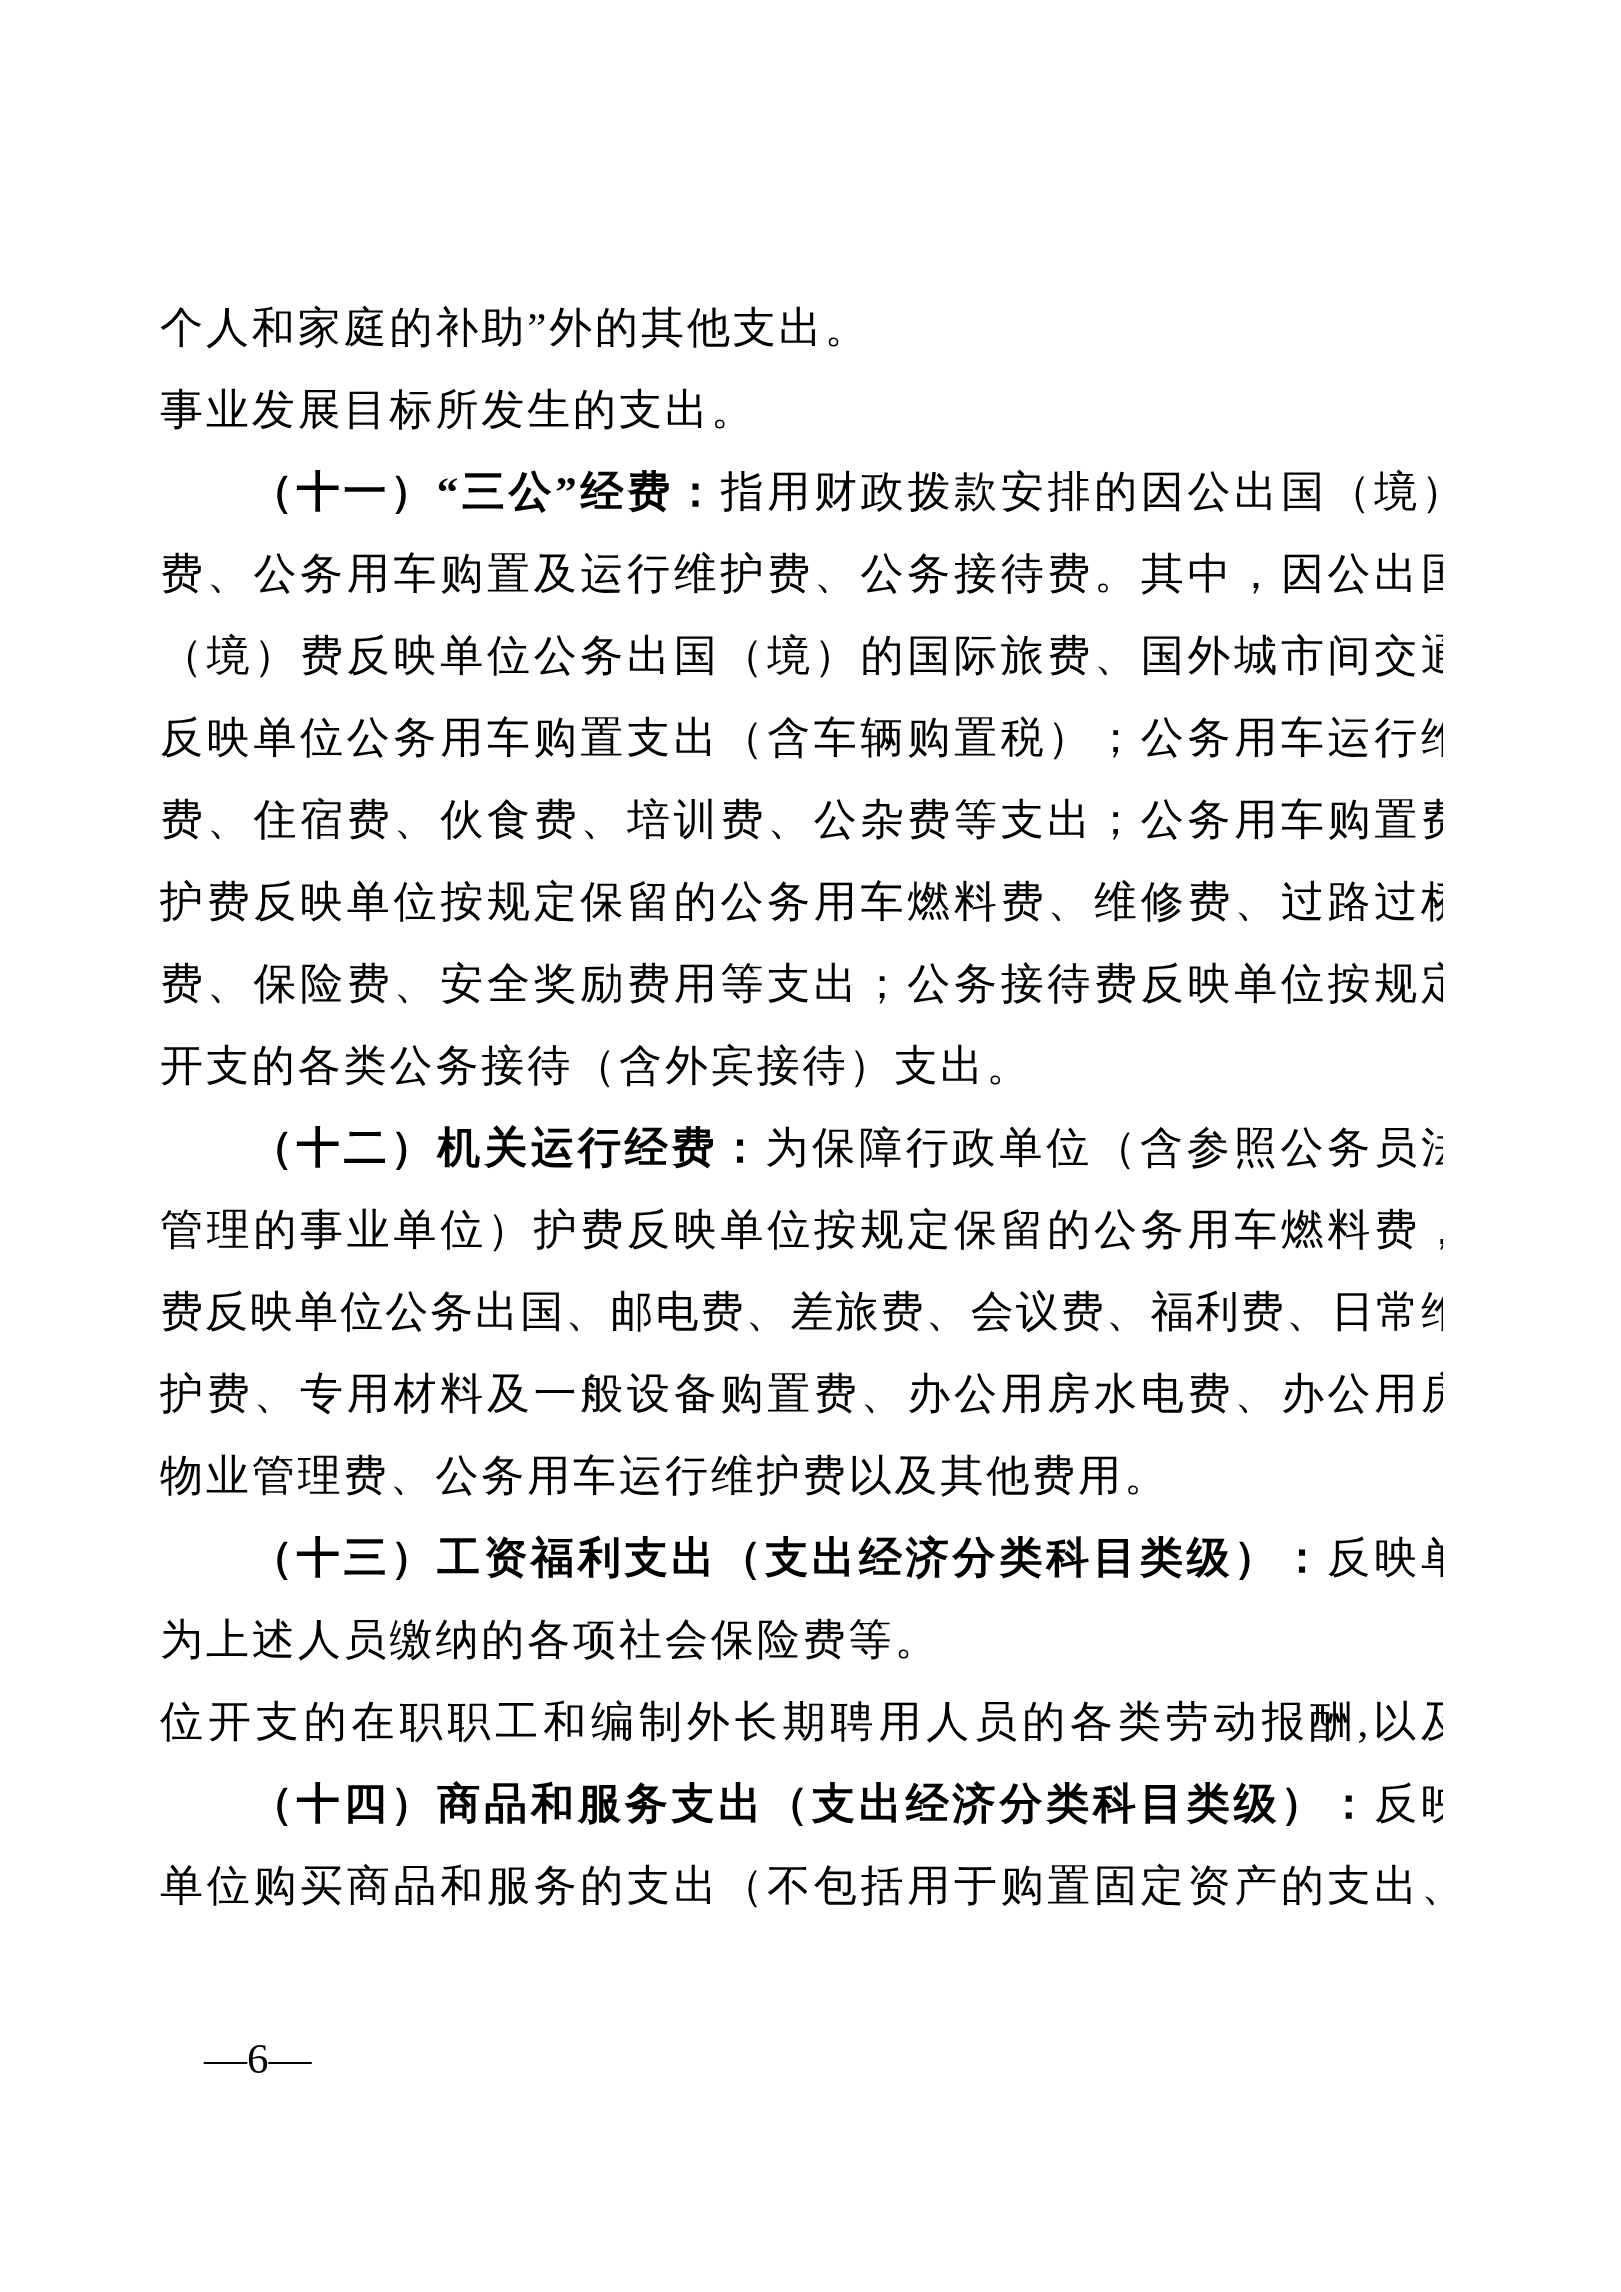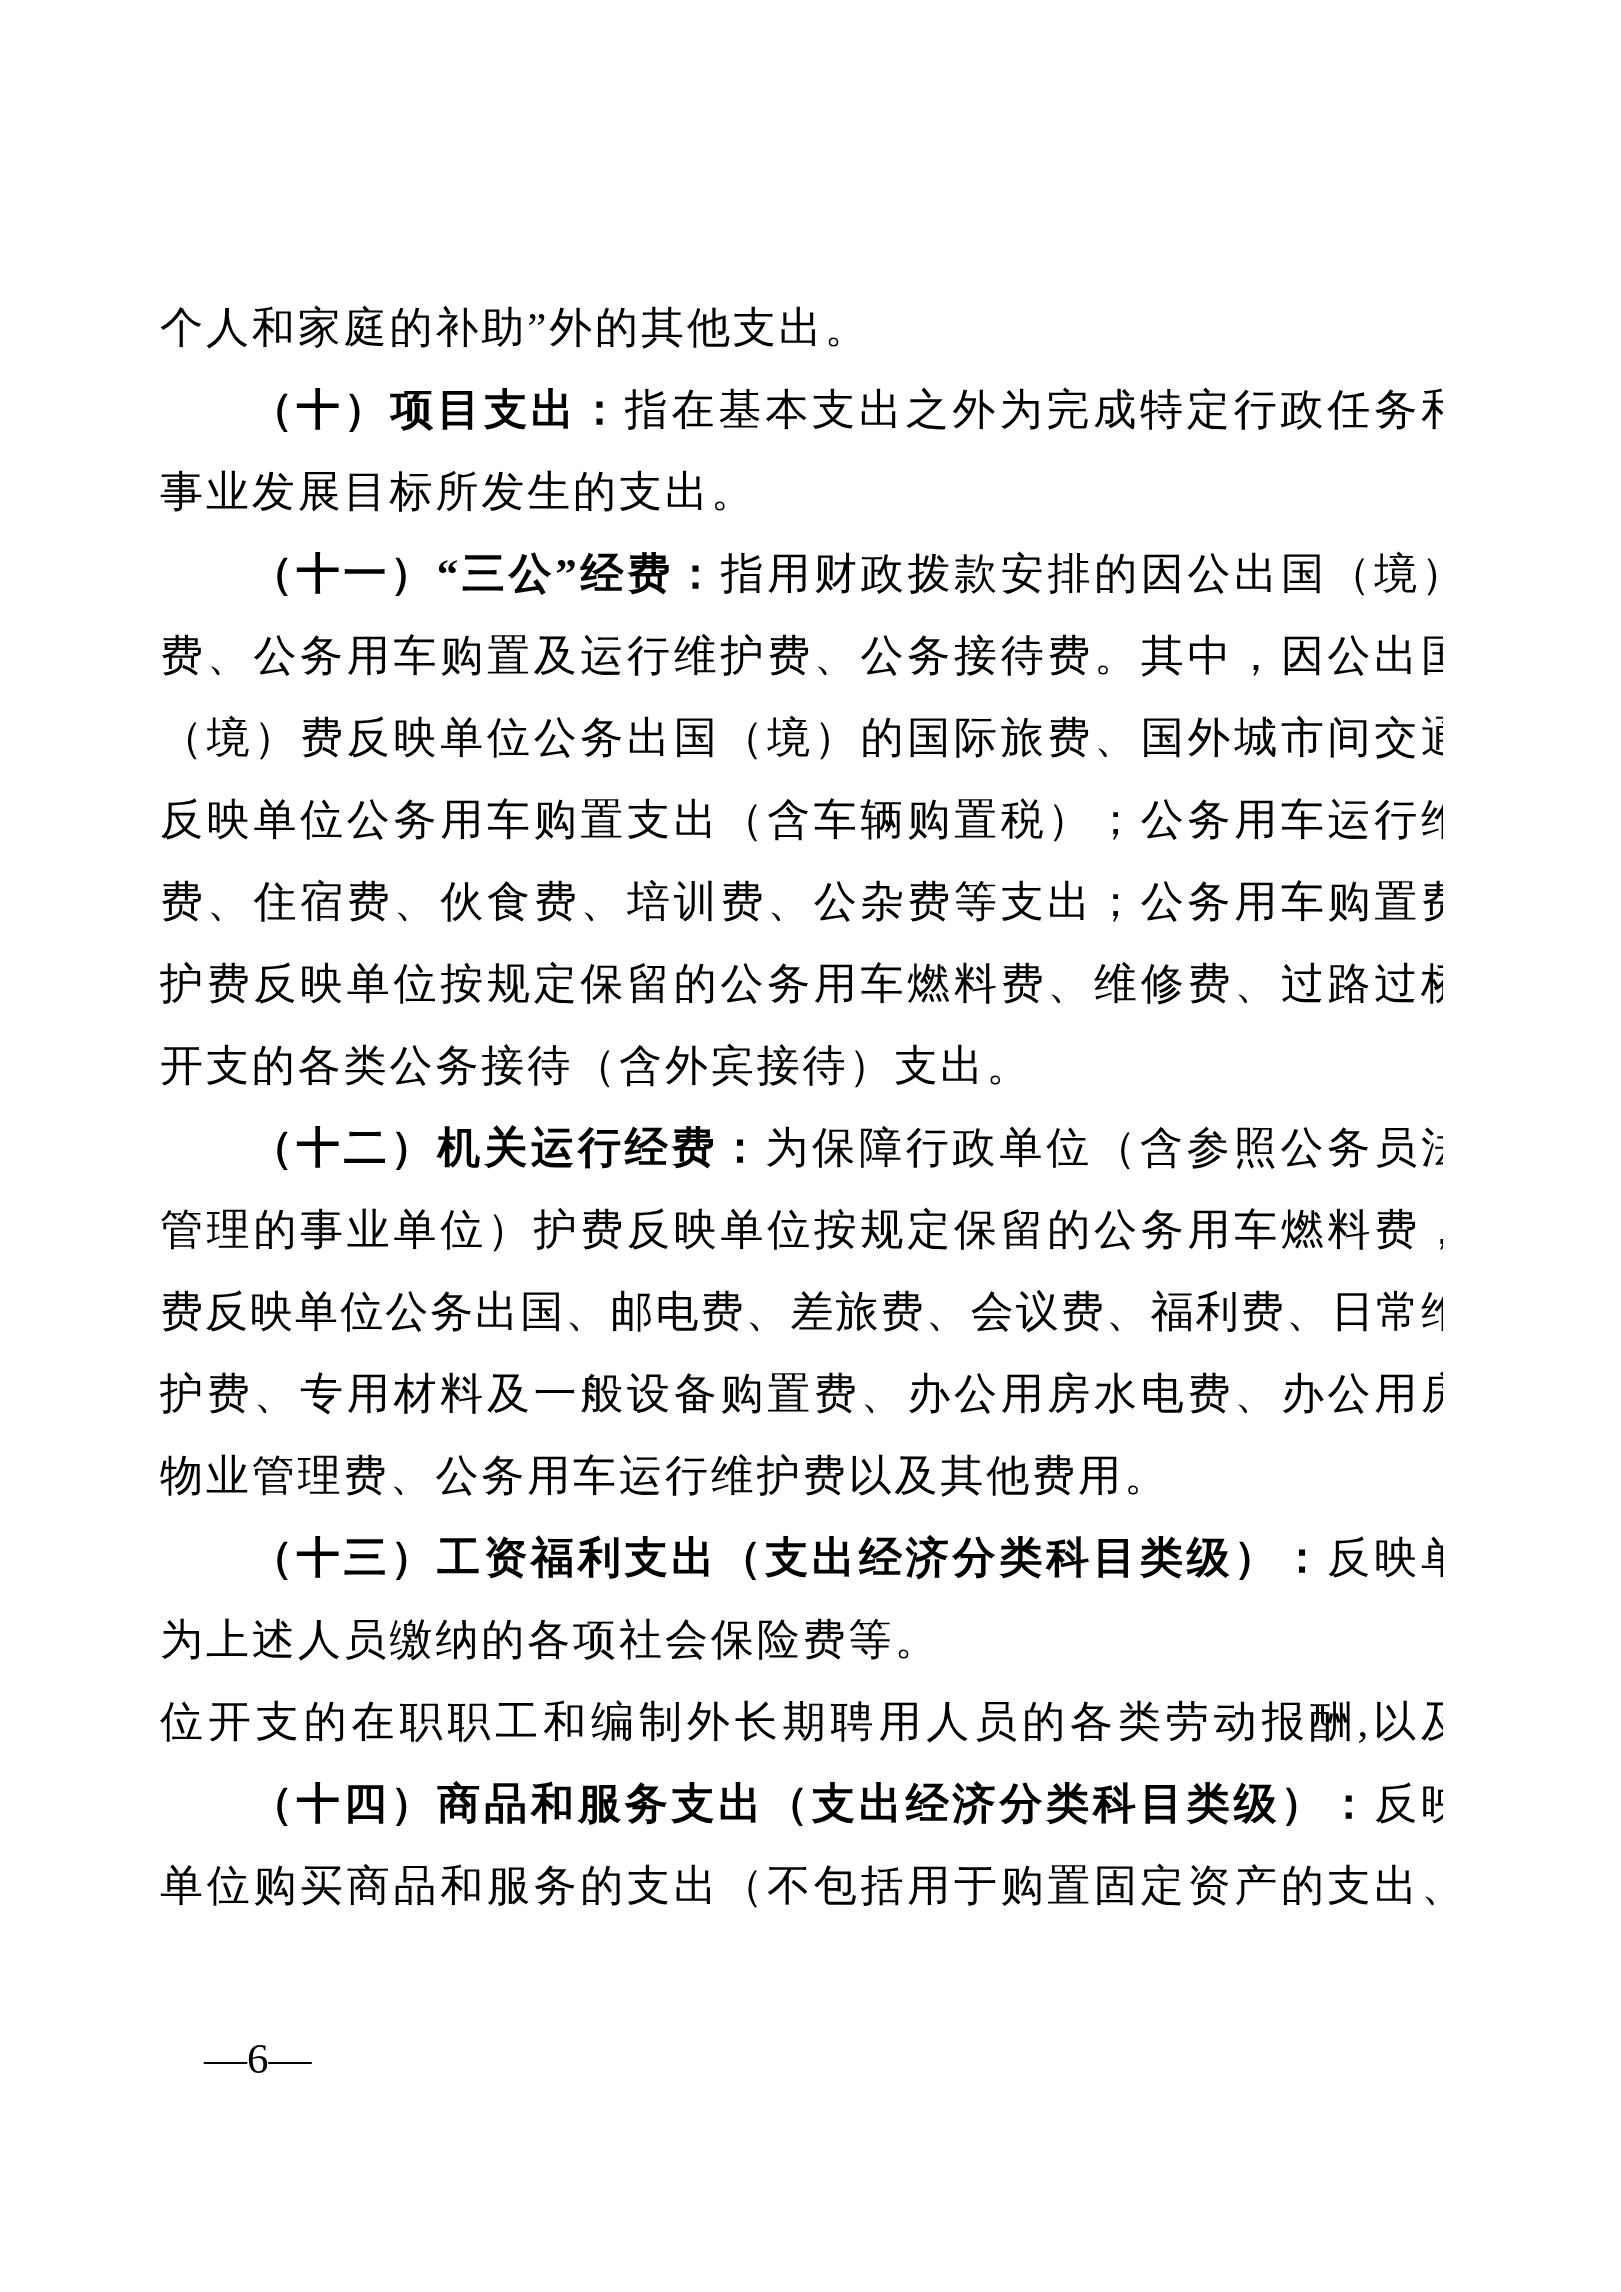--- a/index.html
+++ b/index.html
@@ -50,28 +50,28 @@
     letter-spacing: 0;
     color: #000000;
   }
 </style>
 </head>
 <body>
 
 <div class="page">
   <div class="body-text">
       <div class="line">个人和家庭的补助”外的其他支出。</div>
-      <div class="line indent just"><span class="term">（十）项目支出：</span>指在基本支出之外为完成特定行政任务和</div>
       <div class="line">事业发展目标所发生的支出。</div>
       <div class="line indent just"><span class="term">（十一）“三公”经费：</span>指用财政拨款安排的因公出国（境）</div>
       <div class="line just">费、公务用车购置及运行维护费、公务接待费。其中，因公出国</div>
       <div class="line just">（境）费反映单位公务出国（境）的国际旅费、国外城市间交通</div>
       <div class="line just">反映单位公务用车购置支出（含车辆购置税）；公务用车运行维</div>
       <div class="line just">费、住宿费、伙食费、培训费、公杂费等支出；公务用车购置费</div>
       <div class="line just">护费反映单位按规定保留的公务用车燃料费、维修费、过路过桥</div>
+      <div class="line just">费、保险费、安全奖励费用等支出；公务接待费反映单位按规定</div>
       <div class="line">开支的各类公务接待（含外宾接待）支出。</div>
       <div class="line indent just"><span class="term">（十二）机关运行经费：</span>为保障行政单位（含参照公务员法</div>
       <div class="line just">管理的事业单位）护费反映单位按规定保留的公务用车燃料费，</div>
       <div class="line just">费反映单位公务出国、邮电费、差旅费、会议费、福利费、日常维</div>
       <div class="line just">护费、专用材料及一般设备购置费、办公用房水电费、办公用房</div>
       <div class="line">物业管理费、公务用车运行维护费以及其他费用。</div>
       <div class="line indent just"><span class="term">（十三）工资福利支出（支出经济分类科目类级）：</span>反映单</div>
       <div class="line">为上述人员缴纳的各项社会保险费等。</div>
       <div class="line just">位开支的在职职工和编制外长期聘用人员的各类劳动报酬,以及</div>
       <div class="line indent just"><span class="term">（十四）商品和服务支出（支出经济分类科目类级）：</span>反映</div>

